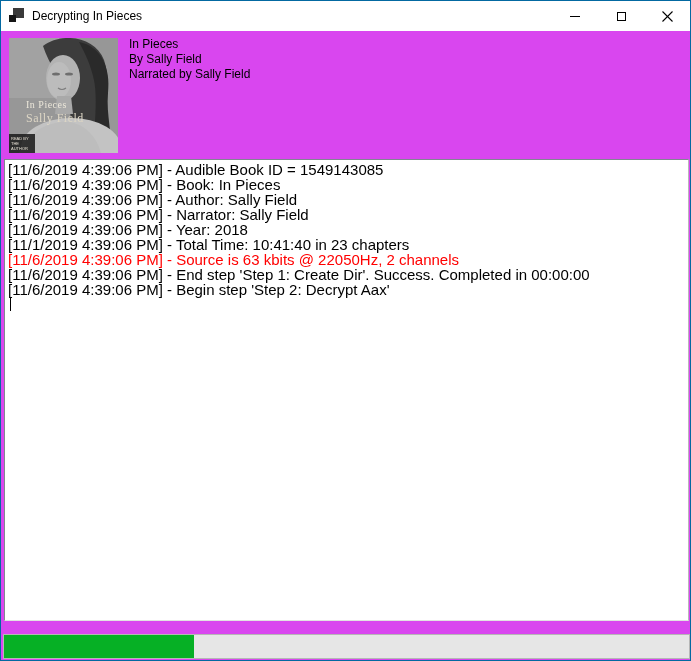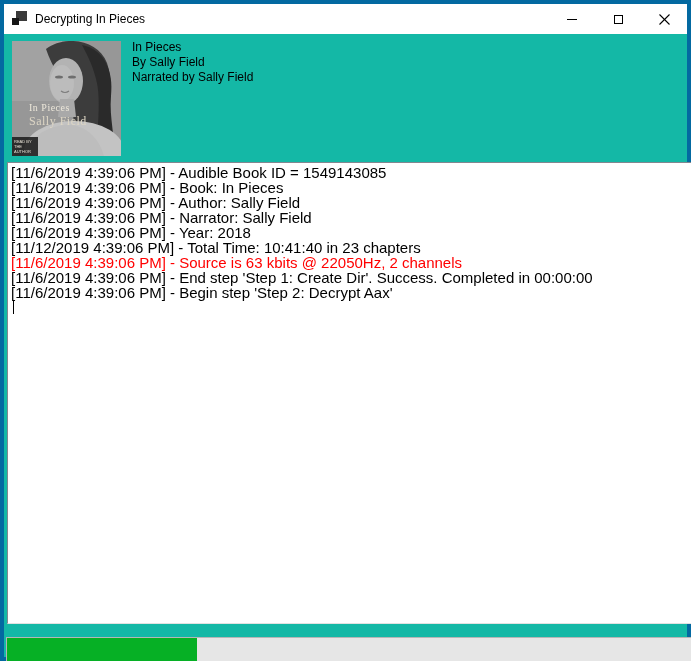--- a/index.html
+++ b/index.html
@@ -6,22 +6,22 @@
   html, body { width: 691px; height: 661px; }
   body {
     font-family: "Liberation Sans", "DejaVu Sans", sans-serif;
     background: #f0f0f0;
     overflow: hidden;
   }
   .window {
     position: relative;
     width: 691px;
     height: 661px;
-    background: #14b8a6;
-    border: 4px solid #0369a1;
+    background: #d946ef;
+    border: 1px solid #0369a1;
   }
 
   
   .titlebar {
     position: absolute;
     left: 0; top: 0;
     width: 100%;
     height: 30px;
     background: #ffffff;
     display: flex;
@@ -215,21 +215,21 @@
     <div>By Sally Field</div>
     <div>Narrated by Sally Field</div>
   </div>
 
   <div class="logbox">
     <div class="log-line" style="color: rgb(0, 0, 0);">[11/6/2019 4:39:06 PM] - Audible Book ID = 1549143085</div>
     <div class="log-line" style="color: rgb(0, 0, 0);">[11/6/2019 4:39:06 PM] - Book: In Pieces</div>
     <div class="log-line" style="color: rgb(0, 0, 0);">[11/6/2019 4:39:06 PM] - Author: Sally Field</div>
     <div class="log-line" style="color: rgb(0, 0, 0);">[11/6/2019 4:39:06 PM] - Narrator: Sally Field</div>
     <div class="log-line" style="color: rgb(0, 0, 0);">[11/6/2019 4:39:06 PM] - Year: 2018</div>
-    <div class="log-line" style="color: rgb(0, 0, 0);">[11/12/2019 4:39:06 PM] - Total Time: 10:41:40 in 23 chapters</div>
+    <div class="log-line" style="color: rgb(0, 0, 0);">[11/1/2019 4:39:06 PM] - Total Time: 10:41:40 in 23 chapters</div>
     <div class="log-line" style="color: rgb(255, 0, 0);">[11/6/2019 4:39:06 PM] - Source is 63 kbits @ 22050Hz, 2 channels</div>
     <div class="log-line" style="color: rgb(0, 0, 0);">[11/6/2019 4:39:06 PM] - End step 'Step 1: Create Dir'. Success. Completed in 00:00:00</div>
     <div class="log-line" style="color: rgb(0, 0, 0);">[11/6/2019 4:39:06 PM] - Begin step 'Step 2: Decrypt Aax'</div>
     <div class="caret"></div>
   </div>
 
   <div class="progressbar" style="background: rgb(230, 230, 230);">
     <div class="progress-fill" style="width: 27.8%; background: rgb(6, 176, 37);"></div>
   </div>
 

